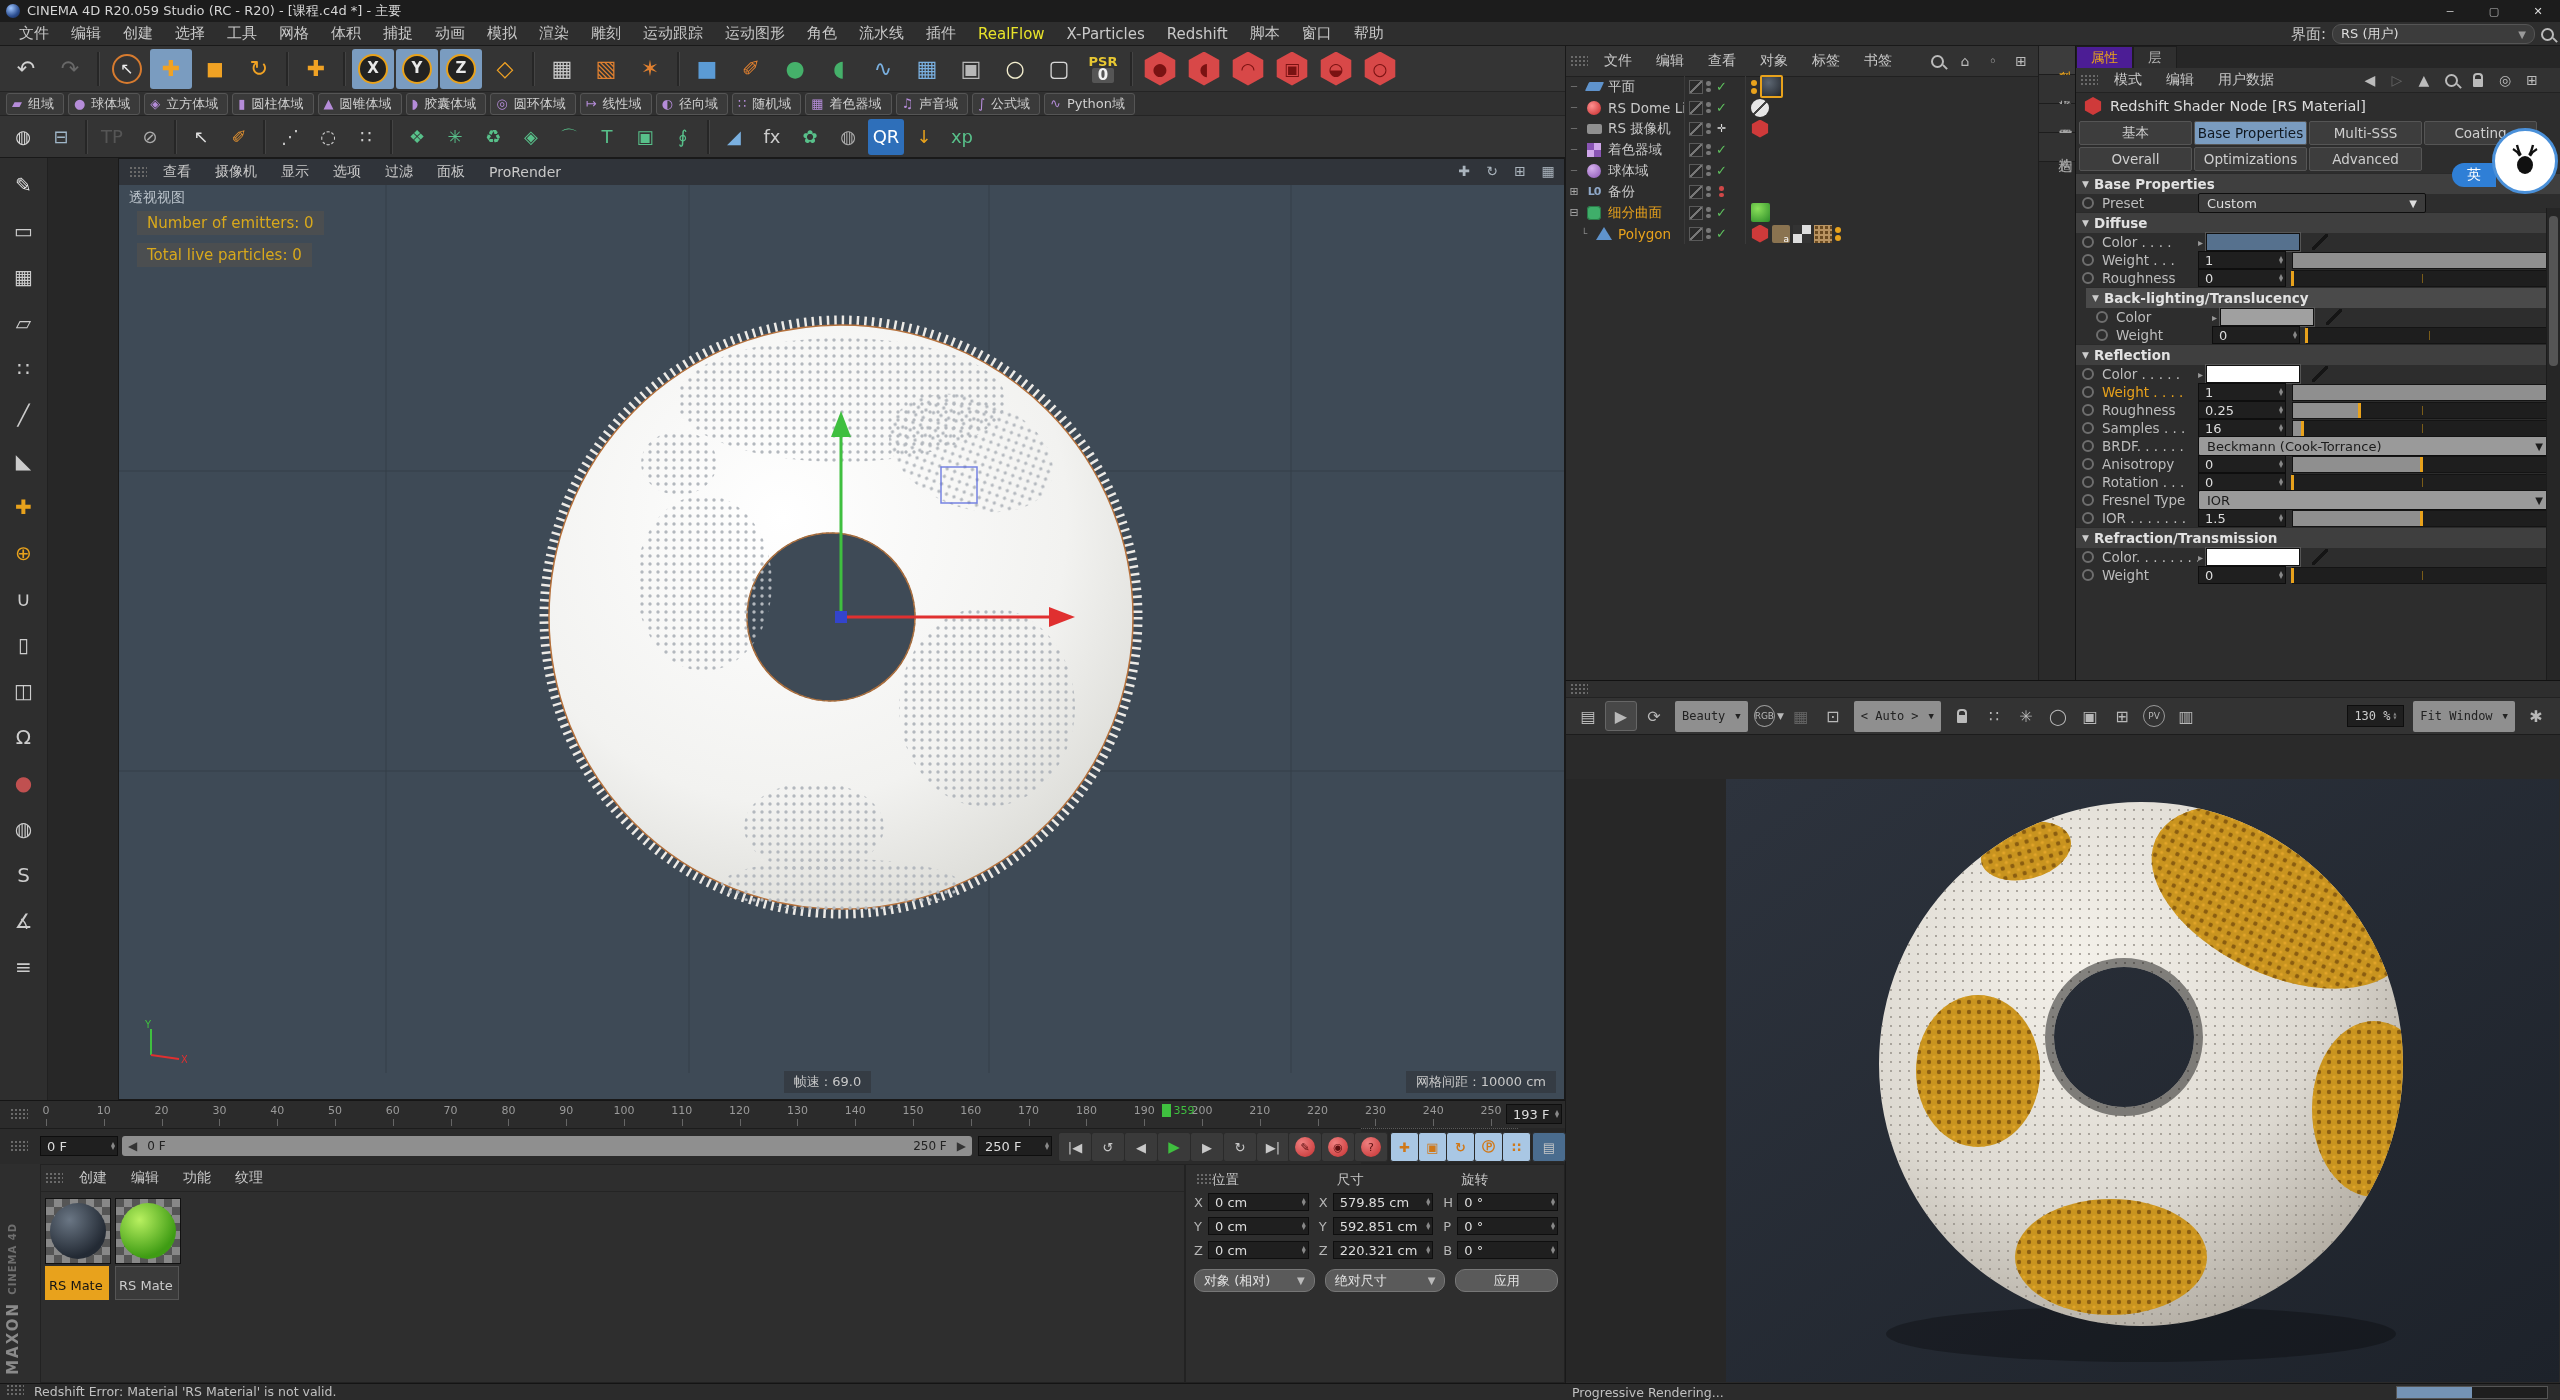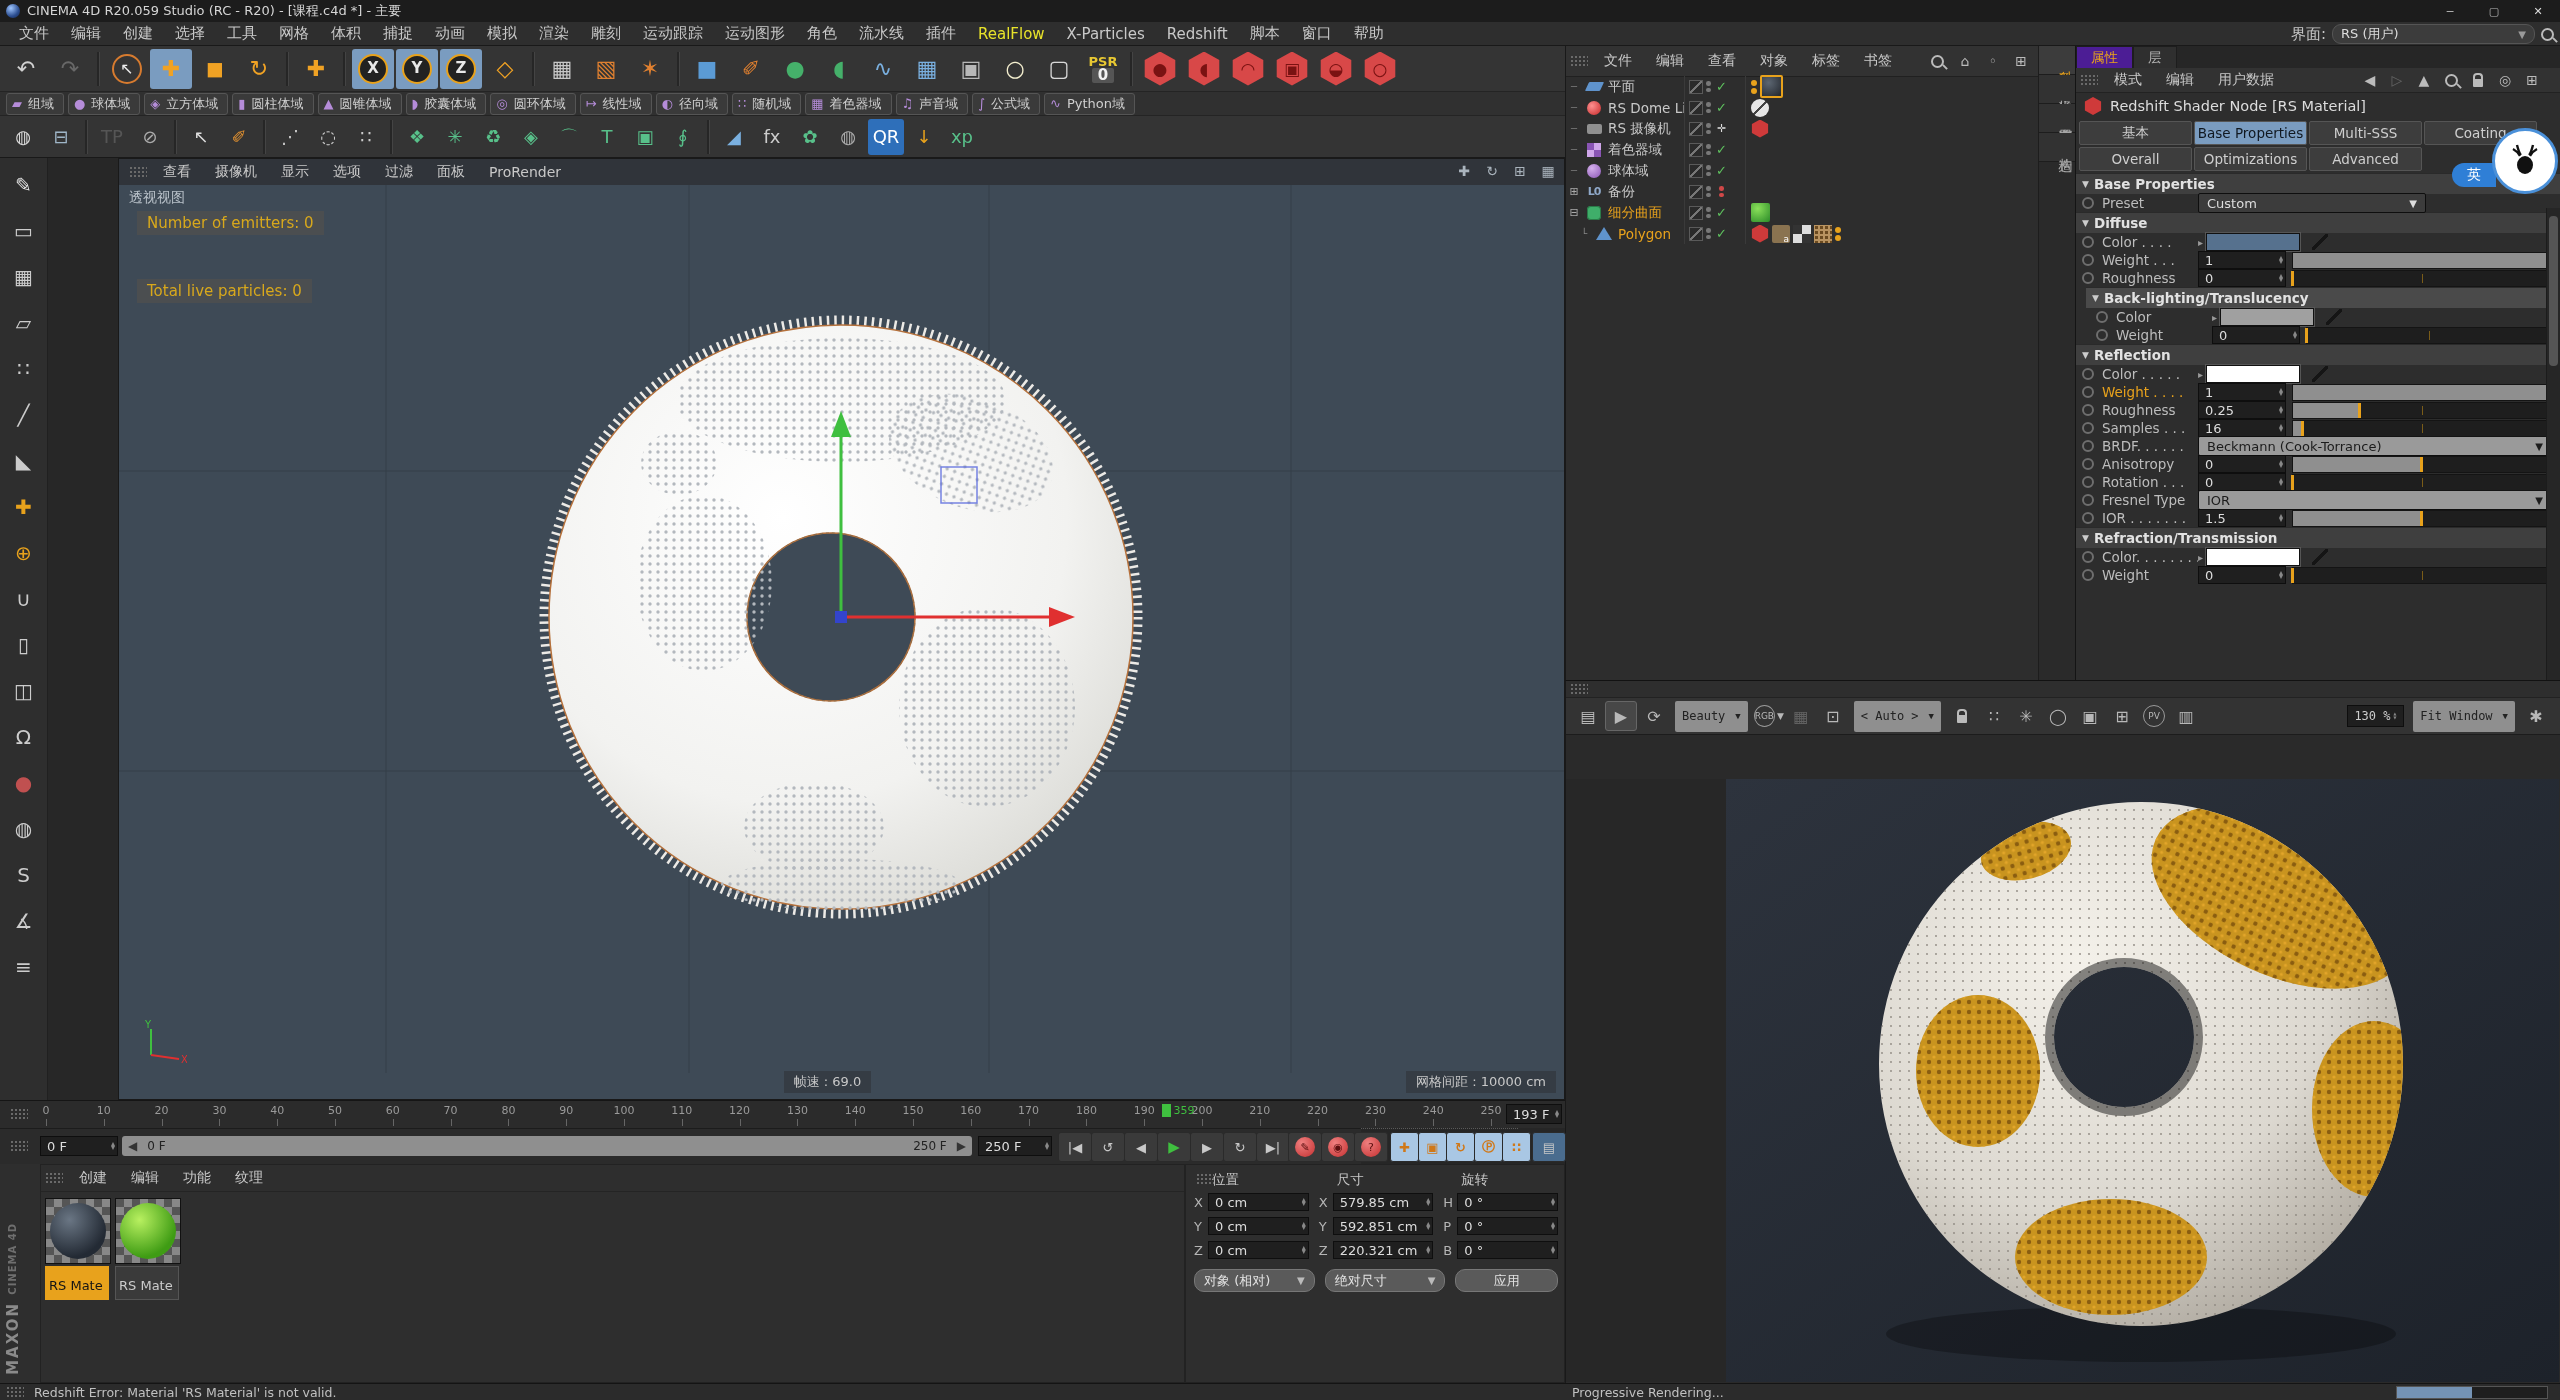--- a/index.html
+++ b/index.html
@@ -181,21 +181,21 @@
   .cgroup{flex:1;}
   .chead{font-size:13.5px;color:#c8c8c8;padding:2px 0 4px 18px;}
   .crow{display:flex;align-items:center;margin-bottom:6px;}
   .cax{width:14px;font-size:13px;color:#b5b5b5;}
   .cval{flex:1;width:auto;}
   #coords-foot{display:flex;padding:4px 6px 0 8px;gap:10px;}
   .cdd{flex:1;height:21px;background:#5a5a5a;border-radius:10px;border:1px solid #777;display:flex;align-items:center;padding:0 9px;font-size:13px;color:#e2e2e2;}
   .cdd .caret{margin-left:auto;font-size:10px;color:#bbb;}
   .cbtn{flex:1;height:21px;background:#5a5a5a;border-radius:10px;border:1px solid #777;display:flex;align-items:center;justify-content:center;font-size:13px;color:#e2e2e2;}
   
-  #statusbar{left:0;top:1383px;width:2560px;height:17px;background:#2b2b2b;border-top:1px solid #141414;display:flex;align-items:center;font-size:12.5px;color:#c0c0c0;box-sizing:border-box;}
+  #statusbar{left:0;top:1383px;width:2560px;height:17px;background:#2b2b2b;border-top:1px solid #141414;display:flex;font-size:12.5px;color:#c0c0c0;box-sizing:border-box;}
   #progress{position:absolute;right:12px;top:1386px;width:150px;height:11px;background:#1e1e1e;border:1px solid #555;}
   #progress i{display:block;height:100%;background:#7493b5;}
   #renderstatus{position:absolute;left:1572px;top:1385px;font-size:12.5px;color:#c0c0c0;}
   
   #deerpill{position:absolute;left:2452px;top:163px;width:44px;height:24px;background:#2f7fd6;border-radius:12px 0 0 12px;color:#fff;display:flex;align-items:center;justify-content:center;font-size:14px;z-index:60;}
   #deer{position:absolute;left:2492px;top:128px;width:66px;height:66px;border-radius:50%;background:#fff;border:3px solid #4a90d9;box-sizing:border-box;z-index:61;display:flex;align-items:center;justify-content:center;}
   .ico-search{width:9px;height:9px;border:2px solid #bbb;border-radius:50%;position:relative;display:inline-block;}
   .ico-search::after{content:"";position:absolute;right:-4px;bottom:-4px;width:2px;height:6px;background:#bbb;transform:rotate(-45deg);}
   .ico-lock{width:10px;height:8px;background:#bbb;border-radius:1px;position:relative;display:inline-block;margin-top:5px;}
   .ico-lock::before{content:"";position:absolute;left:0;top:-6px;width:6px;height:5px;border:2px solid #bbb;border-bottom:none;border-radius:4px 4px 0 0;}
@@ -622,21 +622,21 @@
         </div>
       <div id="vp-corner">
           <div class="vpc">✚</div>
           <div class="vpc">↻</div>
           <div class="vpc">⊞</div>
           <div class="vpc">▦</div>
         </div>
     </div>
     <div id="vp-viewname">透视视图</div>
     <div class="vpoverlay" style="top:52px;">Number of emitters: 0</div>
-    <div class="vpoverlay" style="top:84px;margin-top:36px;">Total live particles: 0</div>
+    <div class="vpoverlay" style="top:84px;">Total live particles: 0</div>
     <div id="vp-info-fps">帧速 : 69.0</div>
     <div id="vp-info-grid">网格间距 : 10000 cm</div>
     <svg id="vp-axis" viewBox="0 0 46 46">
       <line x1="10" y1="36" x2="10" y2="10" stroke="#3fbf3f" stroke-width="2"></line>
       <line x1="10" y1="36" x2="38" y2="40" stroke="#e03030" stroke-width="2"></line>
       <text x="4" y="9" fill="#3fbf3f" font-size="10">Y</text>
       <text x="40" y="44" fill="#e03030" font-size="10">X</text>
     </svg>
   </div>
 

